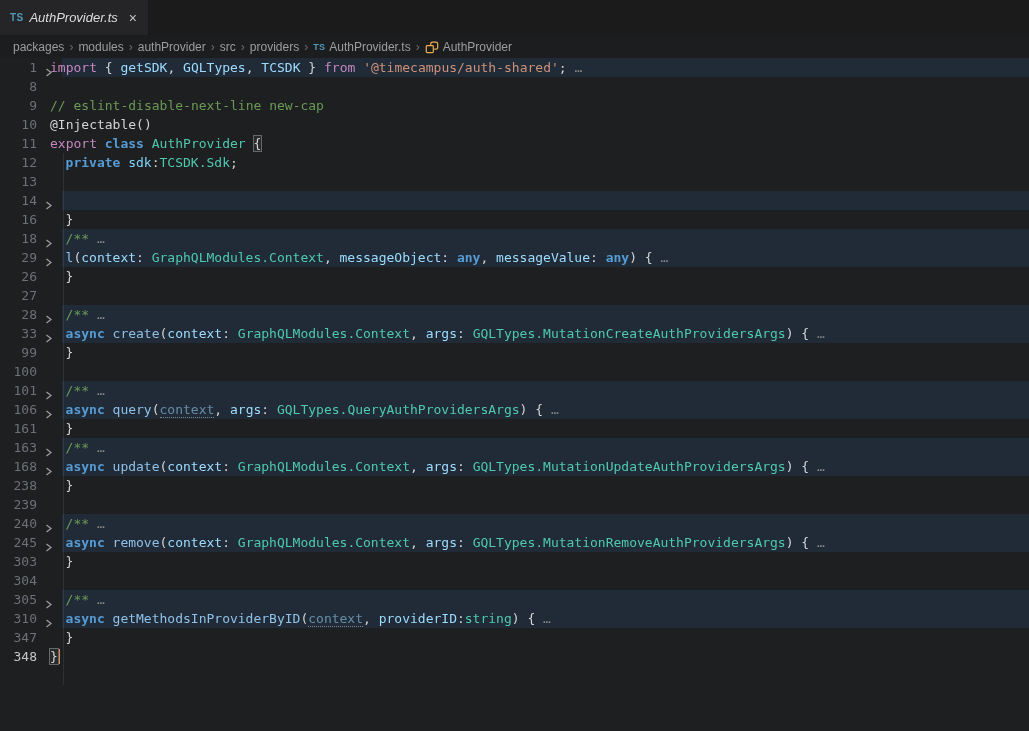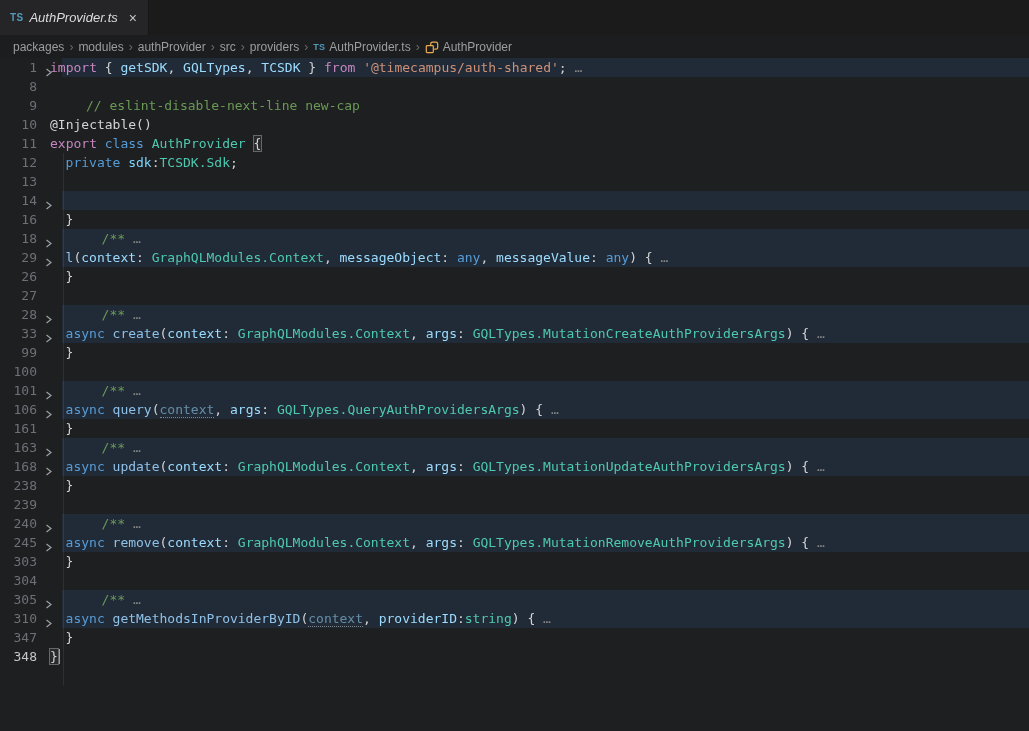--- a/index.html
+++ b/index.html
@@ -38,27 +38,27 @@
   .line.hl { background:linear-gradient(to right, transparent 62px, #212b38 62px); }
   .lnum {
     position:absolute; left:0; top:0; width:37px; text-align:right;
     color:#6d7177; font-size:13px;
   }
   .lnum.active { color:#c6c6c6; }
   .chev { position:absolute; left:45px; top:5px; width:8px; height:9px; cursor:pointer; }
   .code { position:absolute; left:50px; top:0; white-space:pre; }
   
   .tk-kw1 { color:#c586c0; }
-  .tk-kw2 { color:#569cd6; }
+  .tk-kw2 { color:#569cd6;font-weight:bold; }
   .tk-fn  { color:#8fc1e8; }
   .tk-var { color:#9cdcfe; }
   .tk-id  { color:#7dd3fc; }
   .tk-type{ color:#4ec9b0; }
   .tk-str { color:#ce9178; }
-  .tk-cmt { color:#6a9955;margin-left:36px; }
+  .tk-cmt { color:#6a9955; }
   .tk-pun { color:#d4d4d4; }
   .tk-ell { color:#868686; cursor:pointer; }
   .tk-deco{ color:#d4d4d4; }
   .tk-dim { color:#9cdcfe; opacity:.55; border-bottom:1px dotted #c8c8c8; }
   .tk-brk { color:#d4d4d4; outline:1px solid #676767; background:rgba(120,120,120,.12); }
   .tk-cur { display:inline-block; width:0; height:15px; border-left:2px solid #d98a5e; vertical-align:-3px; }
 </style>
 </head>
 <body>
 

